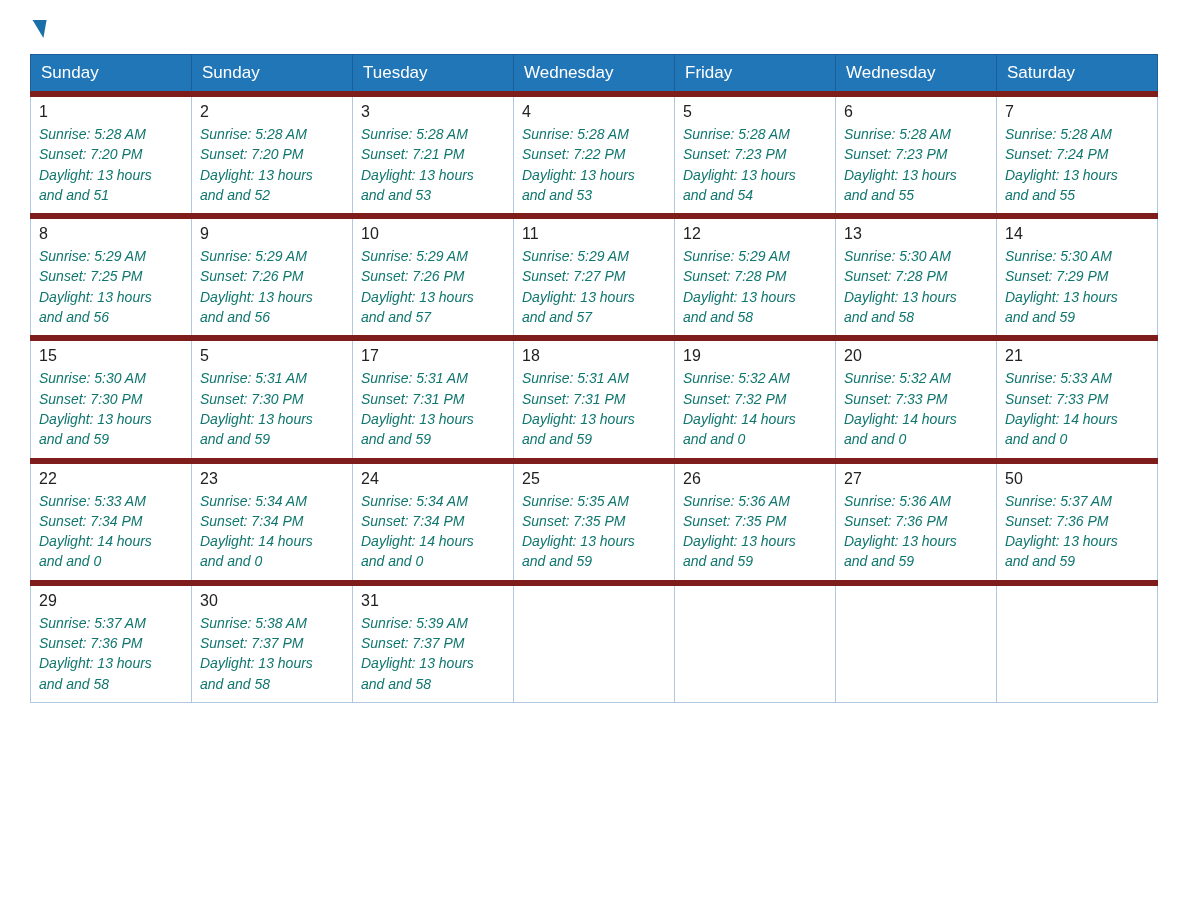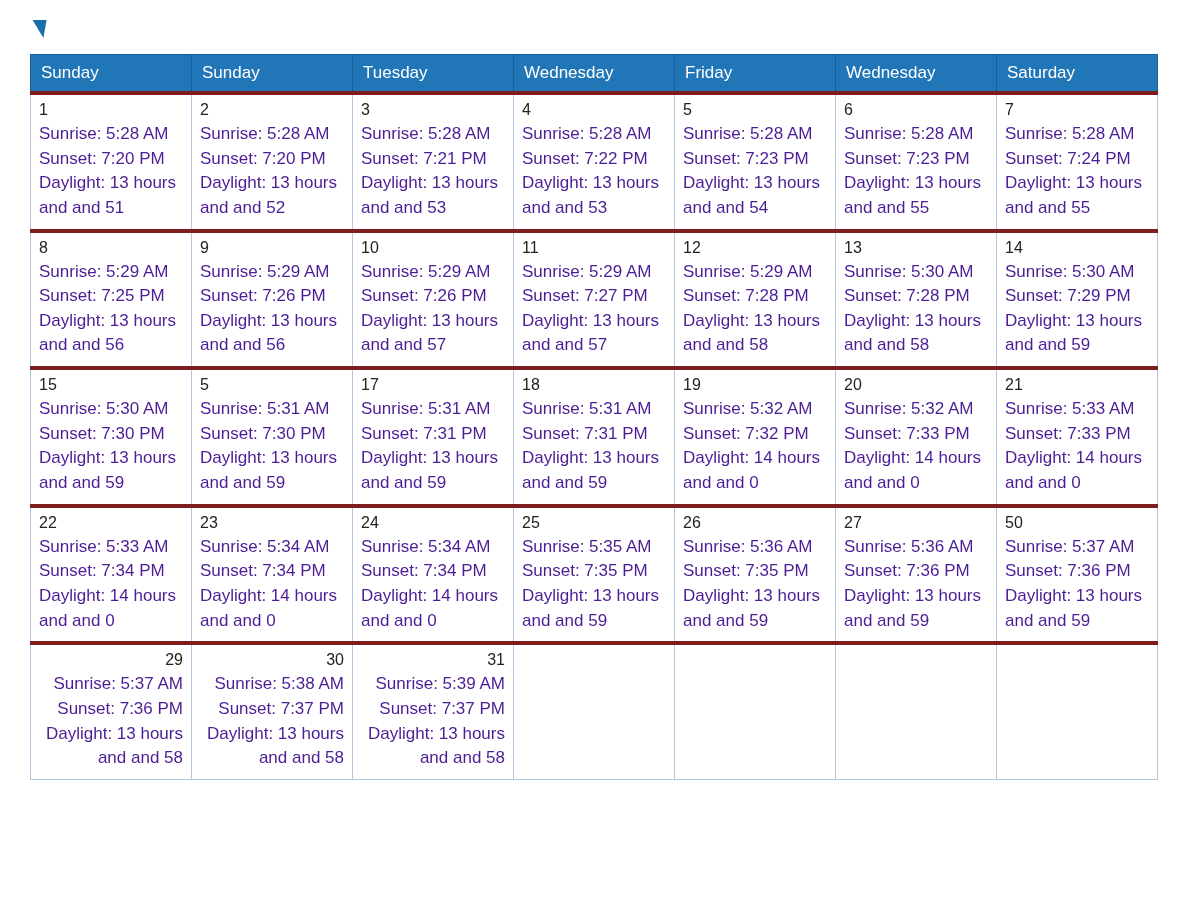--- a/index.html
+++ b/index.html
@@ -72,37 +72,37 @@
     .calendar-table td {
       vertical-align: top;
       border: 1px solid #b0c8e0;
       padding: 6px 8px 8px 8px;
       width: calc(100% / 7);
       min-height: 90px;
       font-size: 13px;
       color: #333;
     }
     .calendar-table tr {
-      border-bottom: 4px solid #7f1d1d;
+      border-bottom: 6px solid #7f1d1d;
     }
     .calendar-table tbody tr:last-child {
       border-bottom: 1px solid #b0c8e0;
-      text-align: right;
     }
     .day-number {
       font-size: 16px;
       font-weight: normal;
       color: #222;
       display: block;
       margin-bottom: 3px;
     }
     .day-info {
-      font-size: 17px;
-      color: #4c1d95;
+      font-size: 14px;
+      color: #0f766e;
       line-height: 1.45;
+      font-style: italic;
     }
     .empty-cell {
       background: #fff;
     }
   </style>
 </head>
 <body>
 
 <div class="header-area">
   <div class="logo-area">

